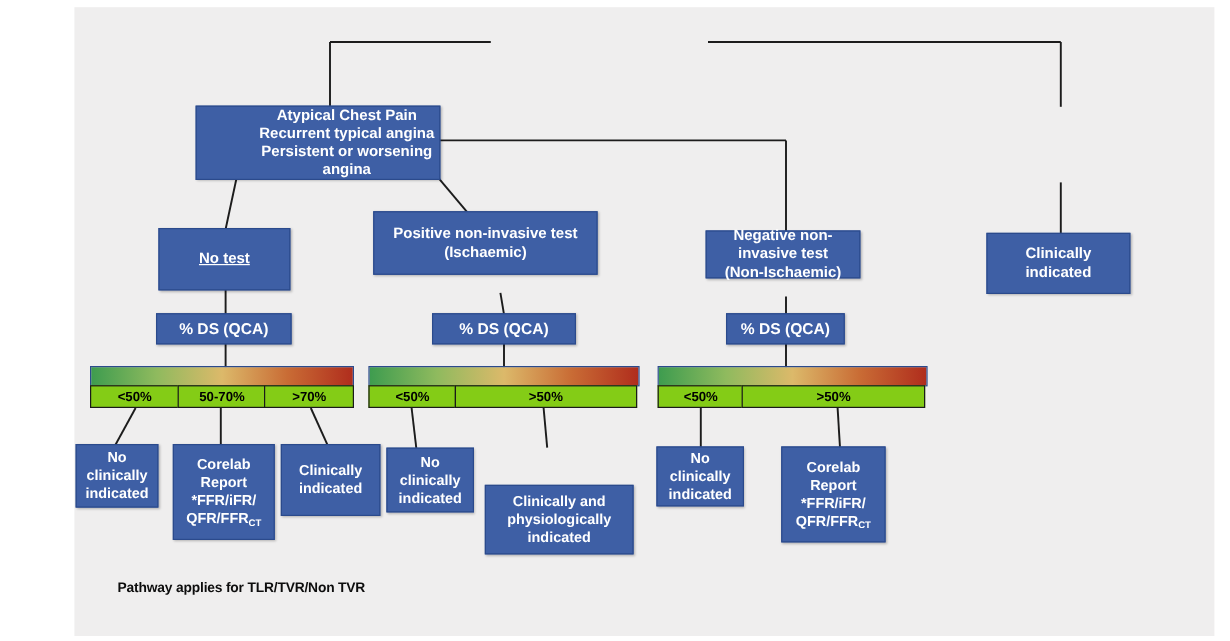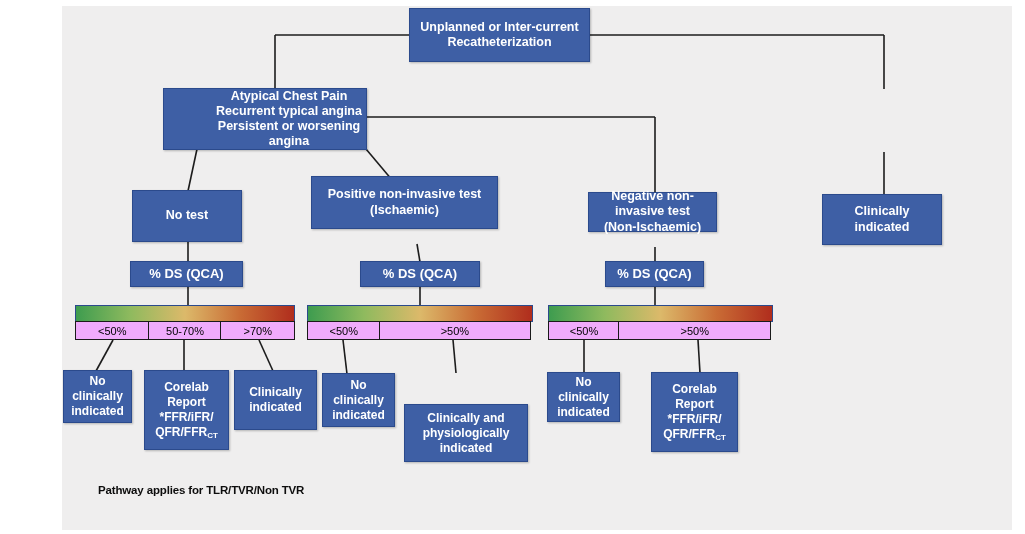--- a/index.html
+++ b/index.html
@@ -30,23 +30,23 @@
   .fs125{font-size:12.5px;}
   .fs13{font-size:13px;}
   .scale-bar{
     position:absolute;height:17px;box-sizing:border-box;
     border:1px solid var(--blue-border);
   }
   .scale-cells{
     position:absolute;height:19px;display:flex;box-sizing:border-box;
   }
   .cell{
-    background:#f0abfc;border:1.8px solid #1a1a1a;box-sizing:border-box;
+    background:#84cc16;border:1.8px solid #1a1a1a;box-sizing:border-box;
     display:flex;align-items:center;justify-content:center;
-    color:#000;font-weight:normal;font-size:11px;
+    color:#000;font-weight:bold;font-size:11px;
   }
   .cell + .cell{margin-left:-1.8px;}
   .outcome{font-size:12px;}
   .outcome .txt{line-height:1.25;}
   sub.ct{font-size:8px;vertical-align:-2px;font-weight:bold;}
   #footnotes{
     position:absolute;left:98px;top:483px;width:830px;
     color:#0d0d0d;font-weight:bold;font-size:11.5px;line-height:14px;
     letter-spacing:-0.15px;
   }
@@ -75,38 +75,34 @@
     <line class="connector" x1="655" y1="286" x2="655" y2="306"></line>
     <line class="connector" x1="113" y1="340" x2="96" y2="371"></line>
     <line class="connector" x1="184" y1="340" x2="184" y2="371"></line>
     <line class="connector" x1="259" y1="340" x2="273" y2="371"></line>
     <line class="connector" x1="343" y1="340" x2="347" y2="374"></line>
     <line class="connector" x1="453" y1="340" x2="456" y2="373"></line>
     <line class="connector" x1="584" y1="340" x2="584" y2="373"></line>
     <line class="connector" x1="698" y1="340" x2="700" y2="373"></line>
   </svg>
 
-  <div class="node fs125" style="left:409px;top:8px;width:181px;height:54px;">
-    <span class="txt">Unplanned or Inter-current
-Recatheterization</span>
-  </div>
 
   <div class="node fs125" style="left:163px;top:88px;width:204px;height:62px;padding-left:48px;">
     <span class="txt">Atypical Chest Pain
 Recurrent typical angina
 Persistent or worsening angina</span>
   </div>
 
 
   <div class="node fs125" style="left:822px;top:194px;width:120px;height:51px;">
     <span class="txt">Clinically
 indicated</span>
   </div>
 
-  <div class="node fs125" style="left:132px;top:190px;width:110px;height:52px;">
+  <div class="node fs125" style="left:132px;top:190px;width:110px;height:52px;text-decoration:underline;">
     <span class="txt">No test</span>
   </div>
 
   <div class="node fs125" style="left:311px;top:176px;width:187px;height:53px;">
     <span class="txt">Positive non-invasive test
 (Ischaemic)</span>
   </div>
 
   <div class="node fs125" style="left:588px;top:192px;width:129px;height:40px;">
     <span class="txt">Negative non-

